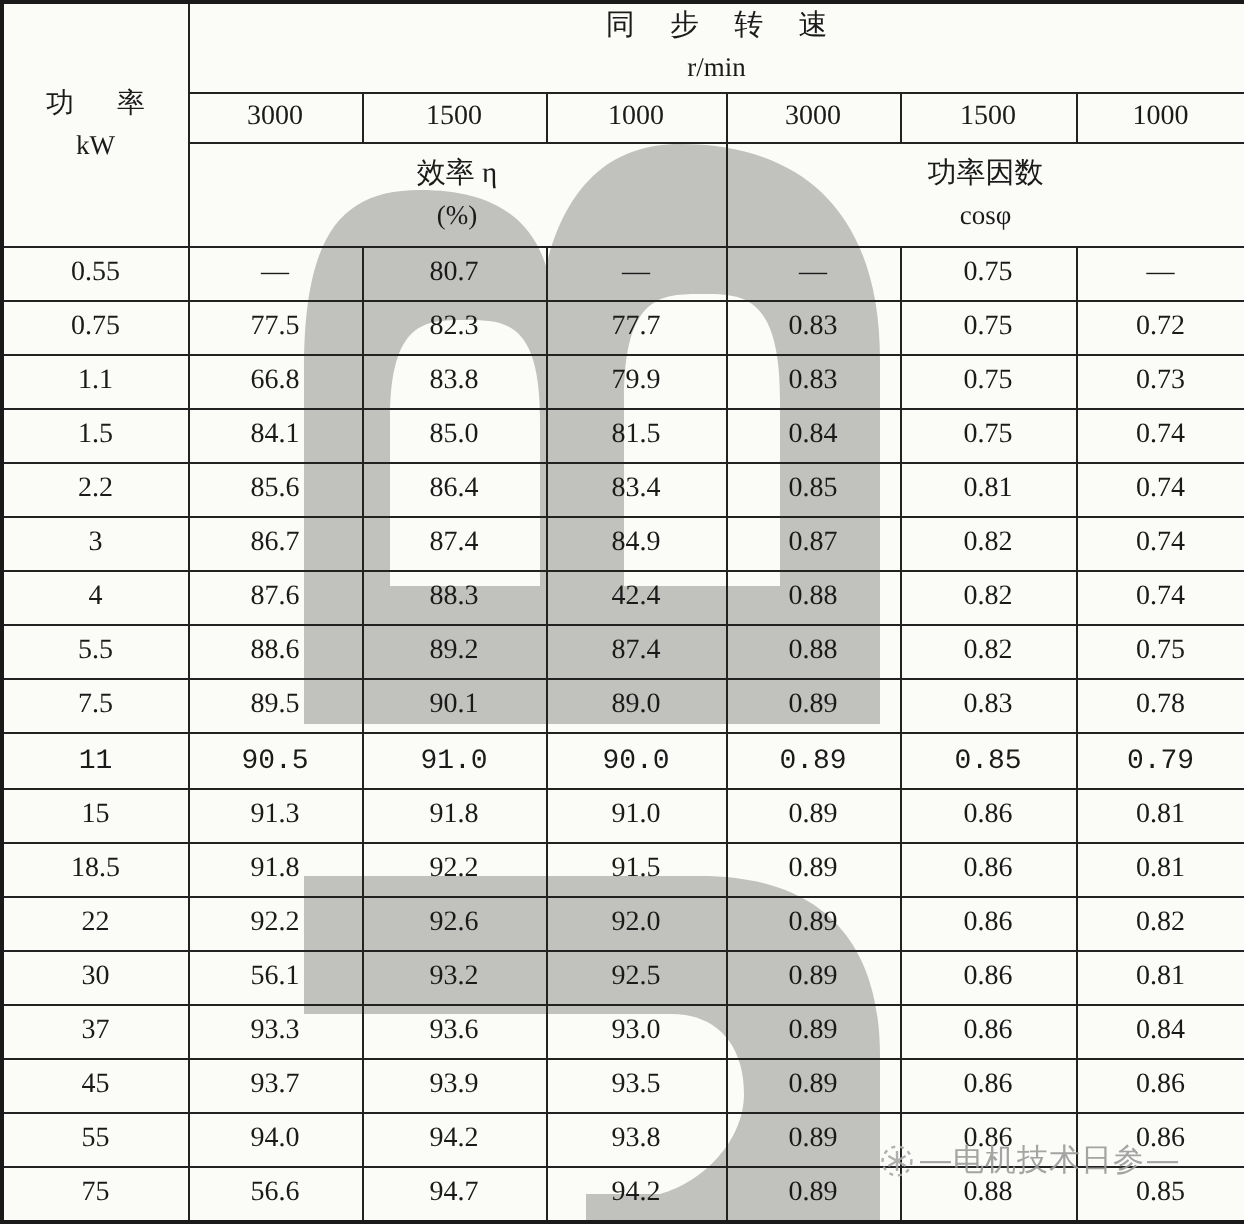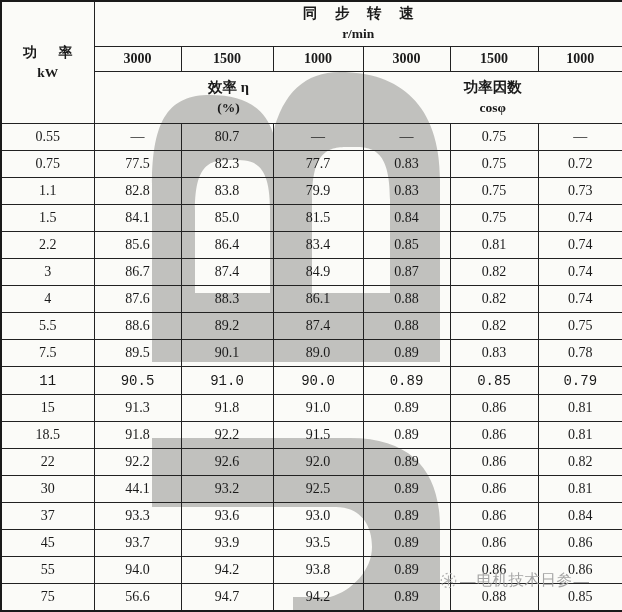--- a/index.html
+++ b/index.html
@@ -24,21 +24,21 @@
     font-size:14px;
     padding:0;
     background:transparent;
   }
   table.spec{border:2px solid #1a1a1a;}
   td.h2line .l1{display:block;line-height:21px;}
   td.h2line .l2{display:block;line-height:20px;font-size:13.5px;}
   .power-head .l1{letter-spacing:9px;padding-left:9px;}
   .speed-head .l1{letter-spacing:7px;padding-left:7px;font-size:14.5px;}
   .eff-head .l1 , .pf-head .l1{font-size:14.5px;}
-  thead td{font-weight:700;}
+  thead td{font-weight:400;}
   tbody td{font-size:14px;}
   .credit{
     position:absolute;z-index:3;
     left:440px;top:570px;width:182px;
     display:flex;align-items:center;justify-content:flex-start;
     color:#9b9b9b;font-size:15.5px;letter-spacing:0.5px;
     opacity:.9;white-space:nowrap;
     font-family:"Liberation Sans","DejaVu Sans",sans-serif;
   }
   .credit .dash{letter-spacing:0;margin:0 1px;}
@@ -120,21 +120,21 @@
           <td>0.75</td>
           <td>77.5</td>
           <td>82.3</td>
           <td>77.7</td>
           <td>0.83</td>
           <td>0.75</td>
           <td>0.72</td>
         </tr>
         <tr style="height: 27px;">
           <td>1.1</td>
-          <td>82.8</td>
+          <td>66.8</td>
           <td>83.8</td>
           <td>79.9</td>
           <td>0.83</td>
           <td>0.75</td>
           <td>0.73</td>
         </tr>
         <tr style="height: 27px;">
           <td>1.5</td>
           <td>84.1</td>
           <td>85.0</td>
@@ -158,21 +158,21 @@
           <td>87.4</td>
           <td>84.9</td>
           <td>0.87</td>
           <td>0.82</td>
           <td>0.74</td>
         </tr>
         <tr style="height: 27px;">
           <td>4</td>
           <td>87.6</td>
           <td>88.3</td>
-          <td>86.1</td>
+          <td>42.4</td>
           <td>0.88</td>
           <td>0.82</td>
           <td>0.74</td>
         </tr>
         <tr style="height: 27px;">
           <td>5.5</td>
           <td>88.6</td>
           <td>89.2</td>
           <td>87.4</td>
           <td>0.88</td>
@@ -219,21 +219,21 @@
           <td>22</td>
           <td>92.2</td>
           <td>92.6</td>
           <td>92.0</td>
           <td>0.89</td>
           <td>0.86</td>
           <td>0.82</td>
         </tr>
         <tr style="height: 27px;">
           <td>30</td>
-          <td>44.1</td>
+          <td>56.1</td>
           <td>93.2</td>
           <td>92.5</td>
           <td>0.89</td>
           <td>0.86</td>
           <td>0.81</td>
         </tr>
         <tr style="height: 27px;">
           <td>37</td>
           <td>93.3</td>
           <td>93.6</td>

